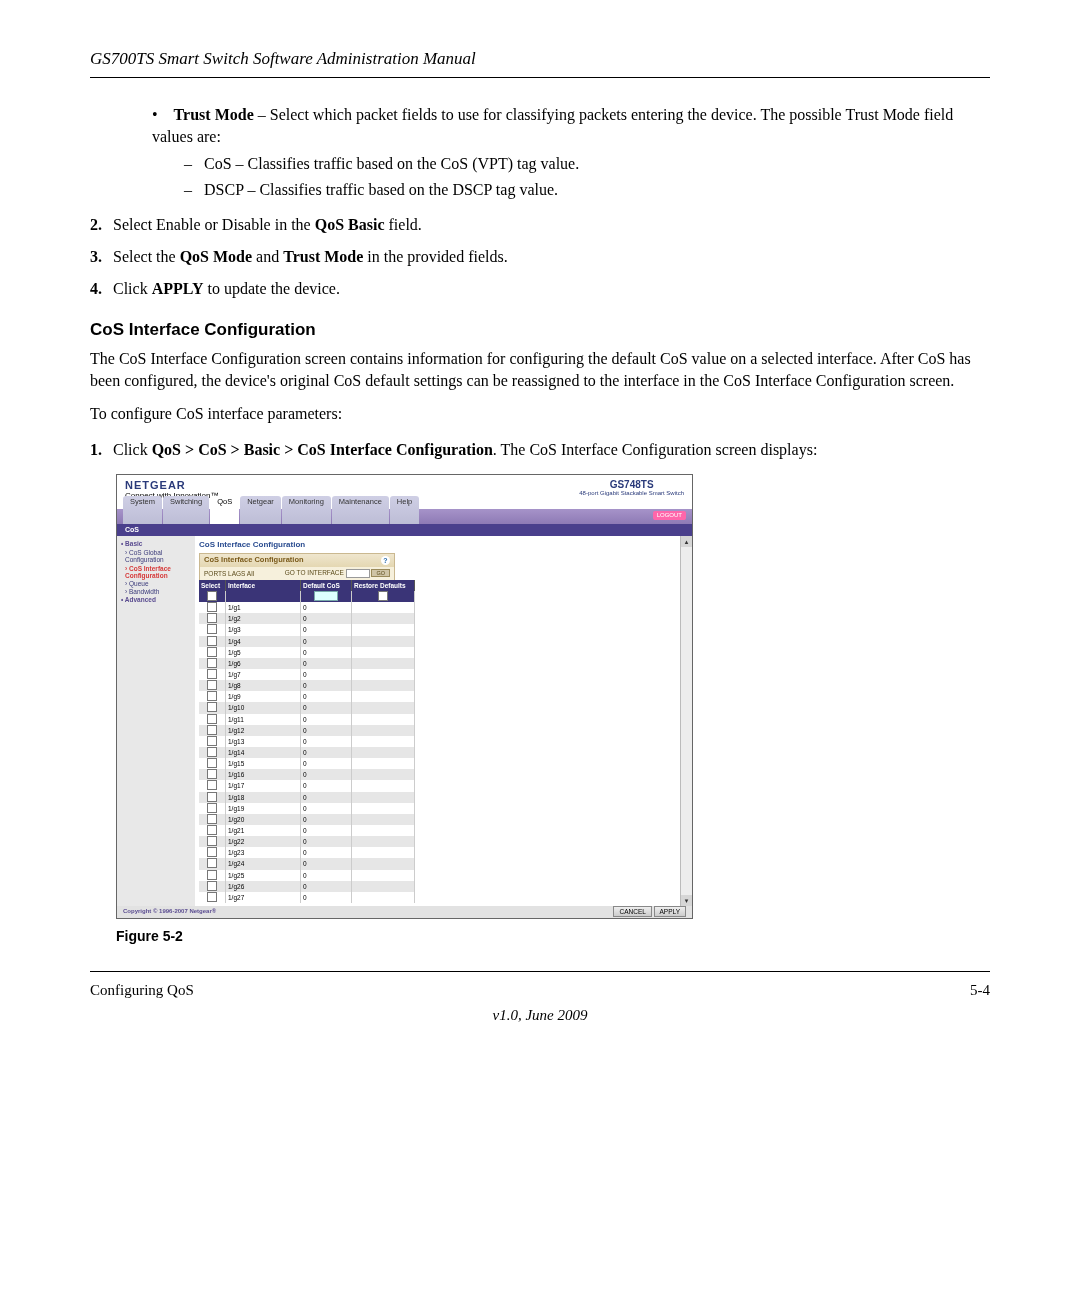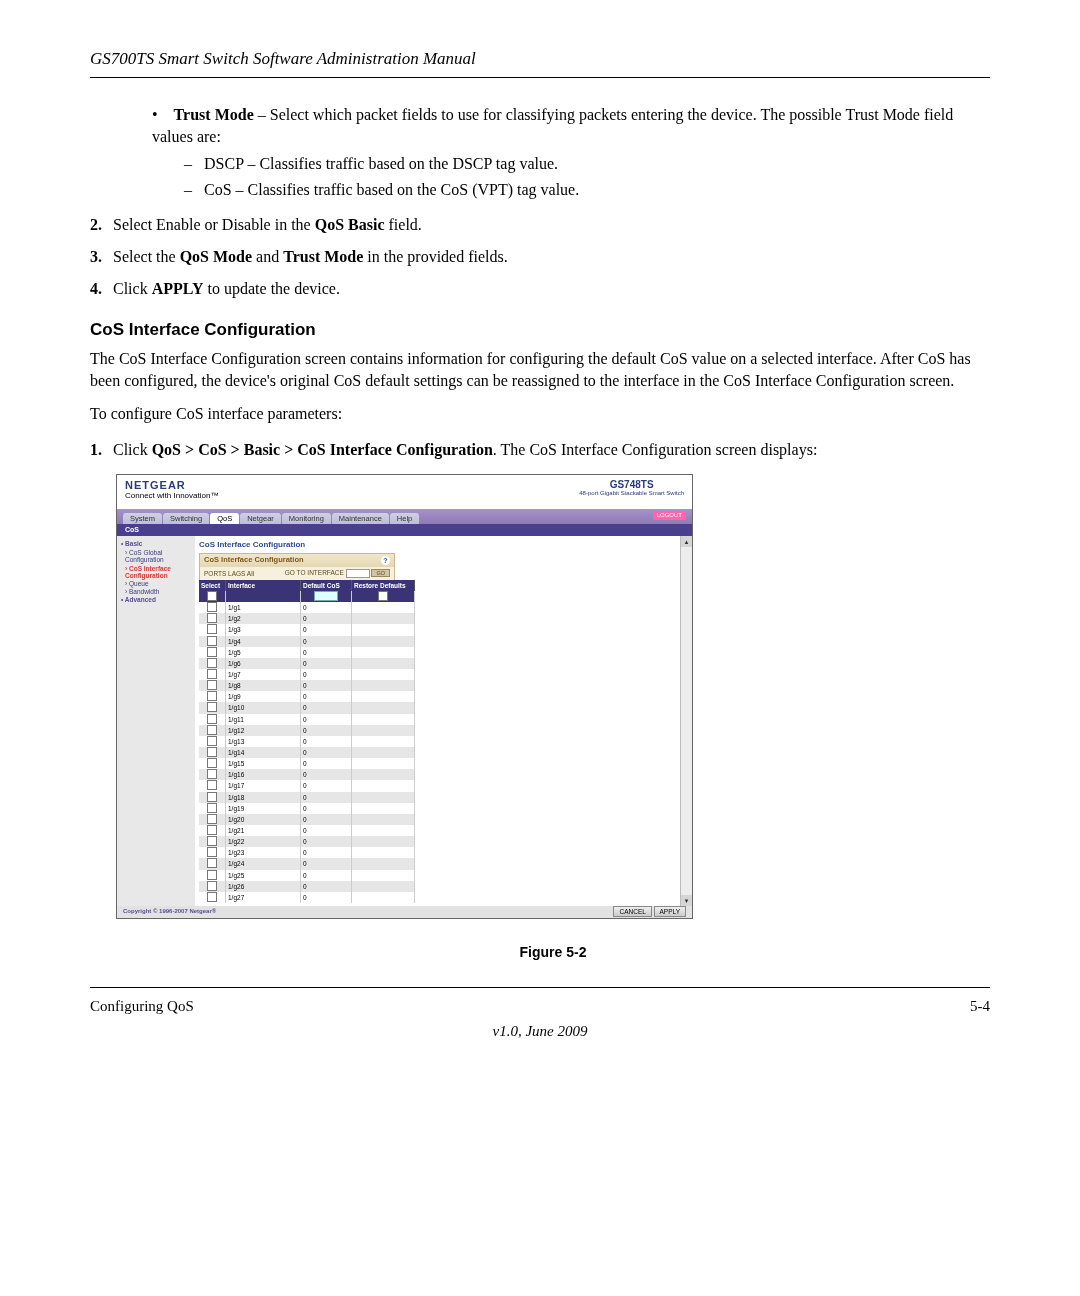--- a/index.html
+++ b/index.html
@@ -31,21 +31,21 @@
   .bullet-block { margin-left: 62px; }
   .bullet-line { margin-bottom: 6px; margin-top: 24px; }
   .sub-bullet { margin-left: 32px; margin-top: 4px; }
   .sub-bullet div { margin-bottom: 4px; }
   .num-steps { margin: 14px 0 0 0; }
   .num-steps .step { margin-bottom: 10px; }
   .num-steps .num { display:inline-block; width:23px; font-weight:bold; vertical-align: top; }
   .num-steps .txt { display:inline-block; width: calc(100% - 27px); vertical-align: top; }
   .section-heading { font-family: Arial, Helvetica, sans-serif; font-weight:bold; font-size:17px; margin: 20px 0 6px 0; }
   .para { margin: 4px 0 12px 0; }
-  .figure-caption { font-family: Arial, Helvetica, sans-serif; font-weight:bold; font-size:14px; margin: 24px 0 4px 26px; text-align: center; }
+  .figure-caption { font-family: Arial, Helvetica, sans-serif; font-weight:bold; font-size:14px; margin: 8px 0 4px 26px; }
   
   .screenshot {
     width: 575px;
     margin: 14px 0 4px 26px;
     border: 1px solid #666;
     background: #fff;
     font-family: Arial, Helvetica, sans-serif;
     font-size: 8px;
     line-height: 1.1;
     position: relative;
@@ -62,21 +62,21 @@
   .ss-tabs {
     background: linear-gradient(#a693c9, #8e7ab5);
     height:15px;
     display:flex; align-items:flex-end;
     padding: 0 6px;
     gap:1px;
     position:relative;
   }
   .ss-tab {
     background: linear-gradient(#cfcfe5, #bdbdd6);
-    padding: 2px 7px 1px 7px;
+    padding: 2px 7px 18px 7px;
     font-size:7.5px;
     color:#333;
     border-radius: 3px 3px 0 0;
   }
   .ss-tab.active { background: #fff; color:#000; }
   .ss-logout { position:absolute; right:6px; top:2px; background:#f6a; color:#fff; padding:1px 4px; border-radius:2px; font-size:6px;}
   .ss-subbar { background:#4a3f8c; color:#fff; font-size:7px; padding:2px 8px; font-weight:bold;}
   .ss-body { display:flex; min-height: 300px; }
   .ss-side {
     width: 70px;
@@ -119,22 +119,22 @@
 
 <div class="header-title">GS700TS Smart Switch Software Administration Manual</div>
 <hr class="rule">
 
 <div class="bullet-block">
   <div class="bullet-line">
     <span>•&nbsp;&nbsp;&nbsp;</span>
     <span class="bold">Trust Mode</span><span> – Select which packet fields to use for classifying packets entering the device. The possible Trust Mode field values are:</span>
   </div>
   <div class="sub-bullet">
+    <div><span>–&nbsp;&nbsp;&nbsp;</span><span>CoS – Classifies traffic based on the CoS (VPT) tag value.</span></div>
     <div><span>–&nbsp;&nbsp;&nbsp;</span><span>DSCP – Classifies traffic based on the DSCP tag value.</span></div>
-    <div><span>–&nbsp;&nbsp;&nbsp;</span><span>CoS – Classifies traffic based on the CoS (VPT) tag value.</span></div>
   </div>
 </div>
 
 <div class="num-steps">
   <div class="step"><span class="num">2.</span><span class="txt"><span>Select Enable or Disable in the </span><span class="bold">QoS Basic</span><span> field.</span></span></div>
   <div class="step"><span class="num">3.</span><span class="txt"><span>Select the </span><span class="bold">QoS Mode</span><span> and </span><span class="bold">Trust Mode</span><span> in the provided fields.</span></span></div>
   <div class="step"><span class="num">4.</span><span class="txt"><span>Click </span><span class="bold">APPLY</span><span> to update the device.</span></span></div>
 </div>
 
 <div class="section-heading">CoS Interface Configuration</div>

